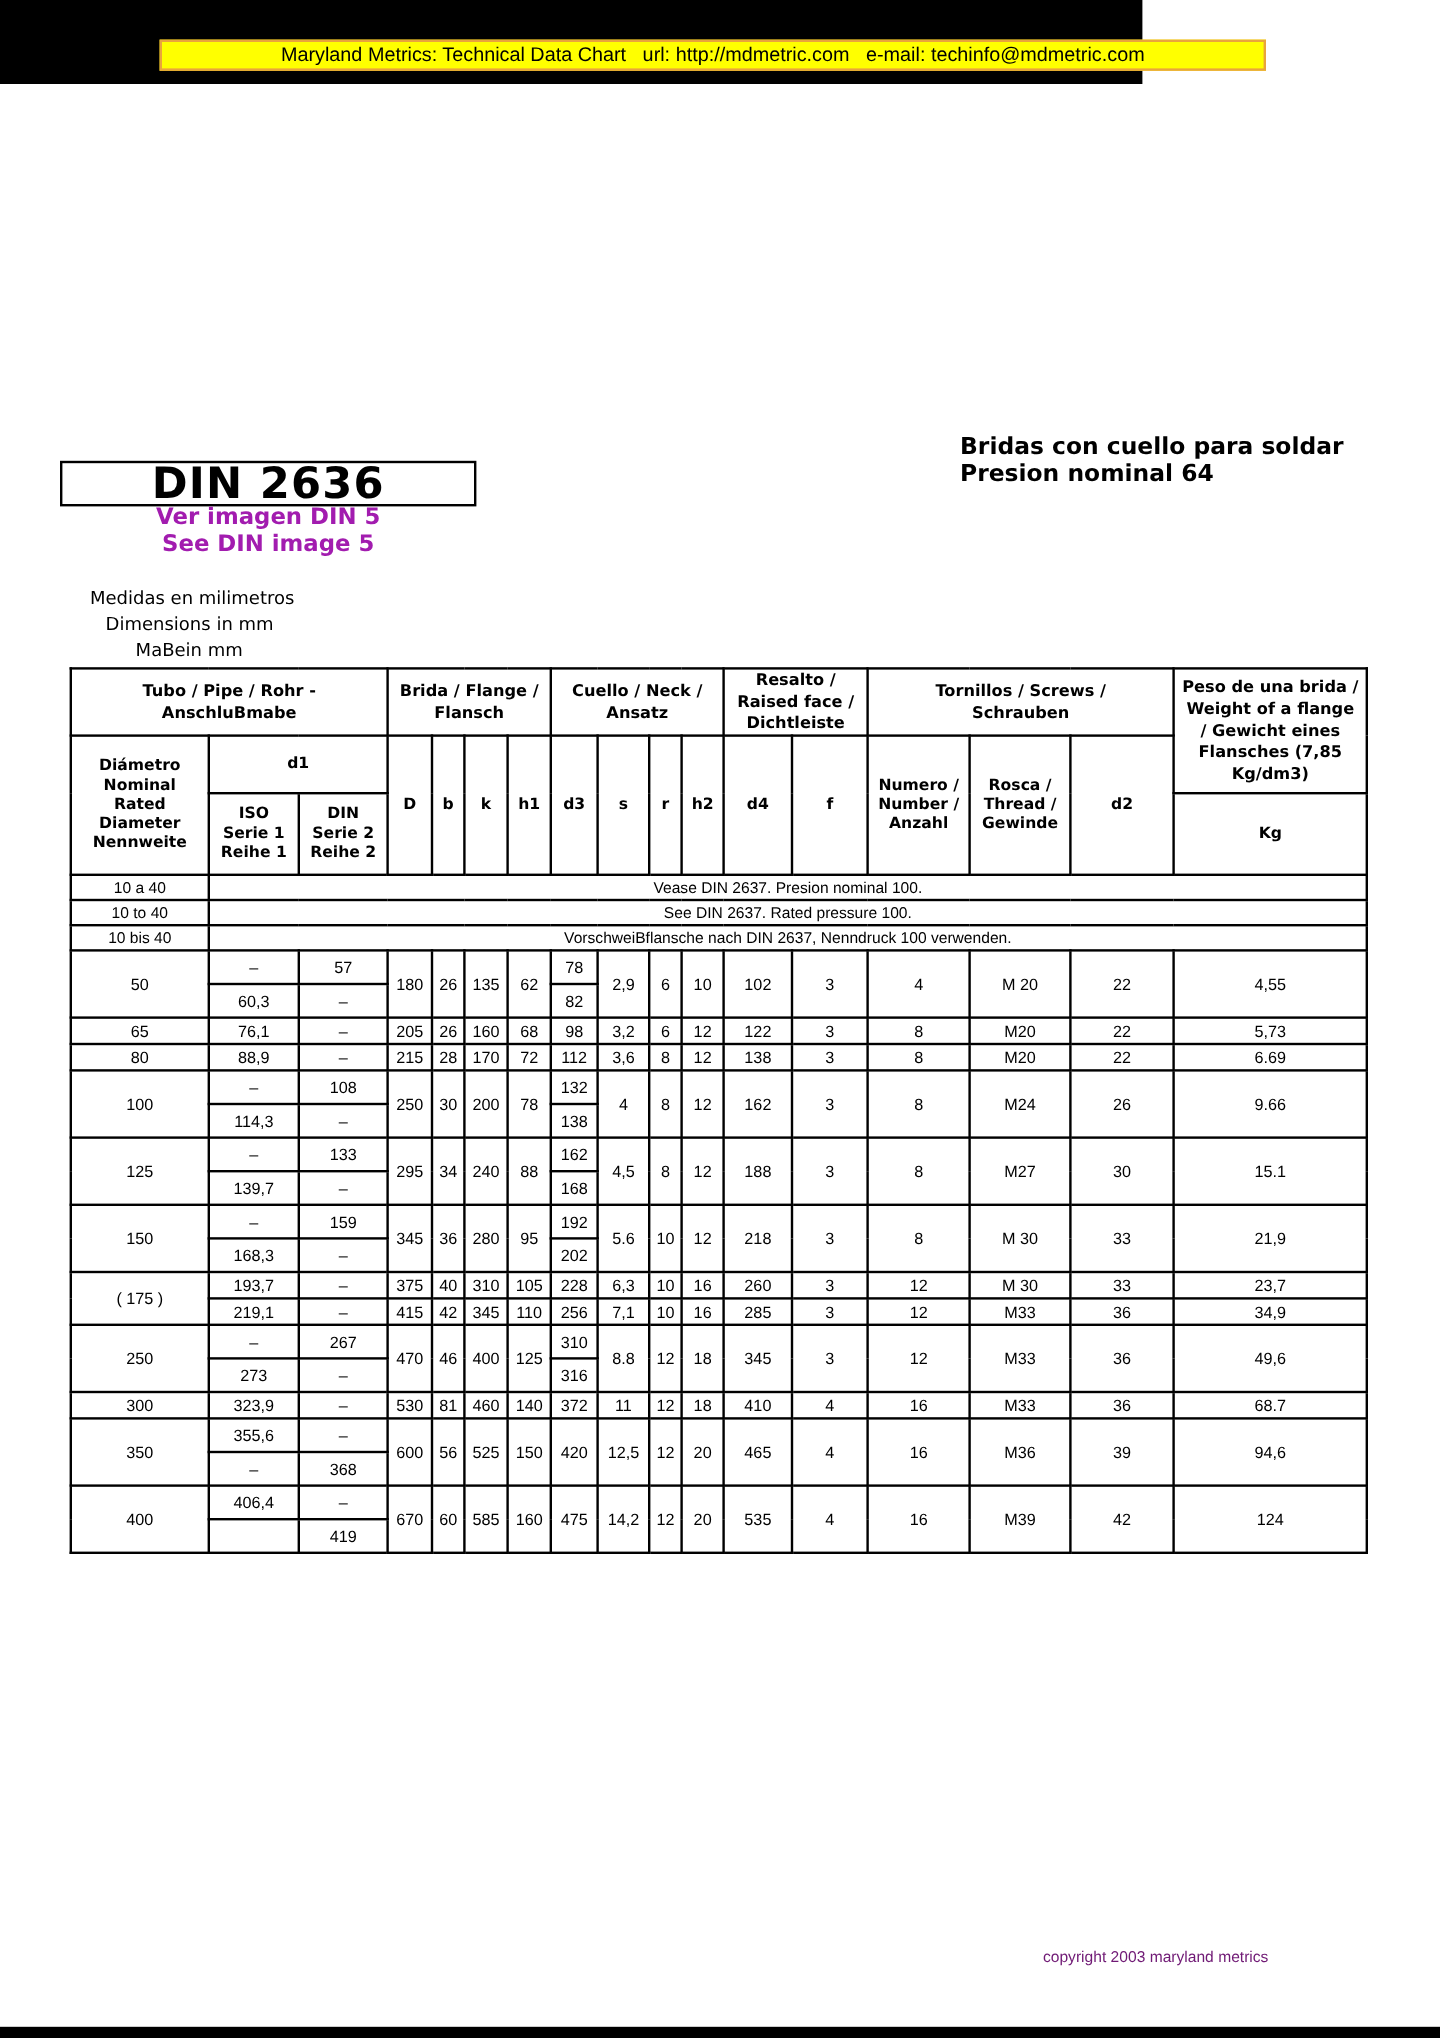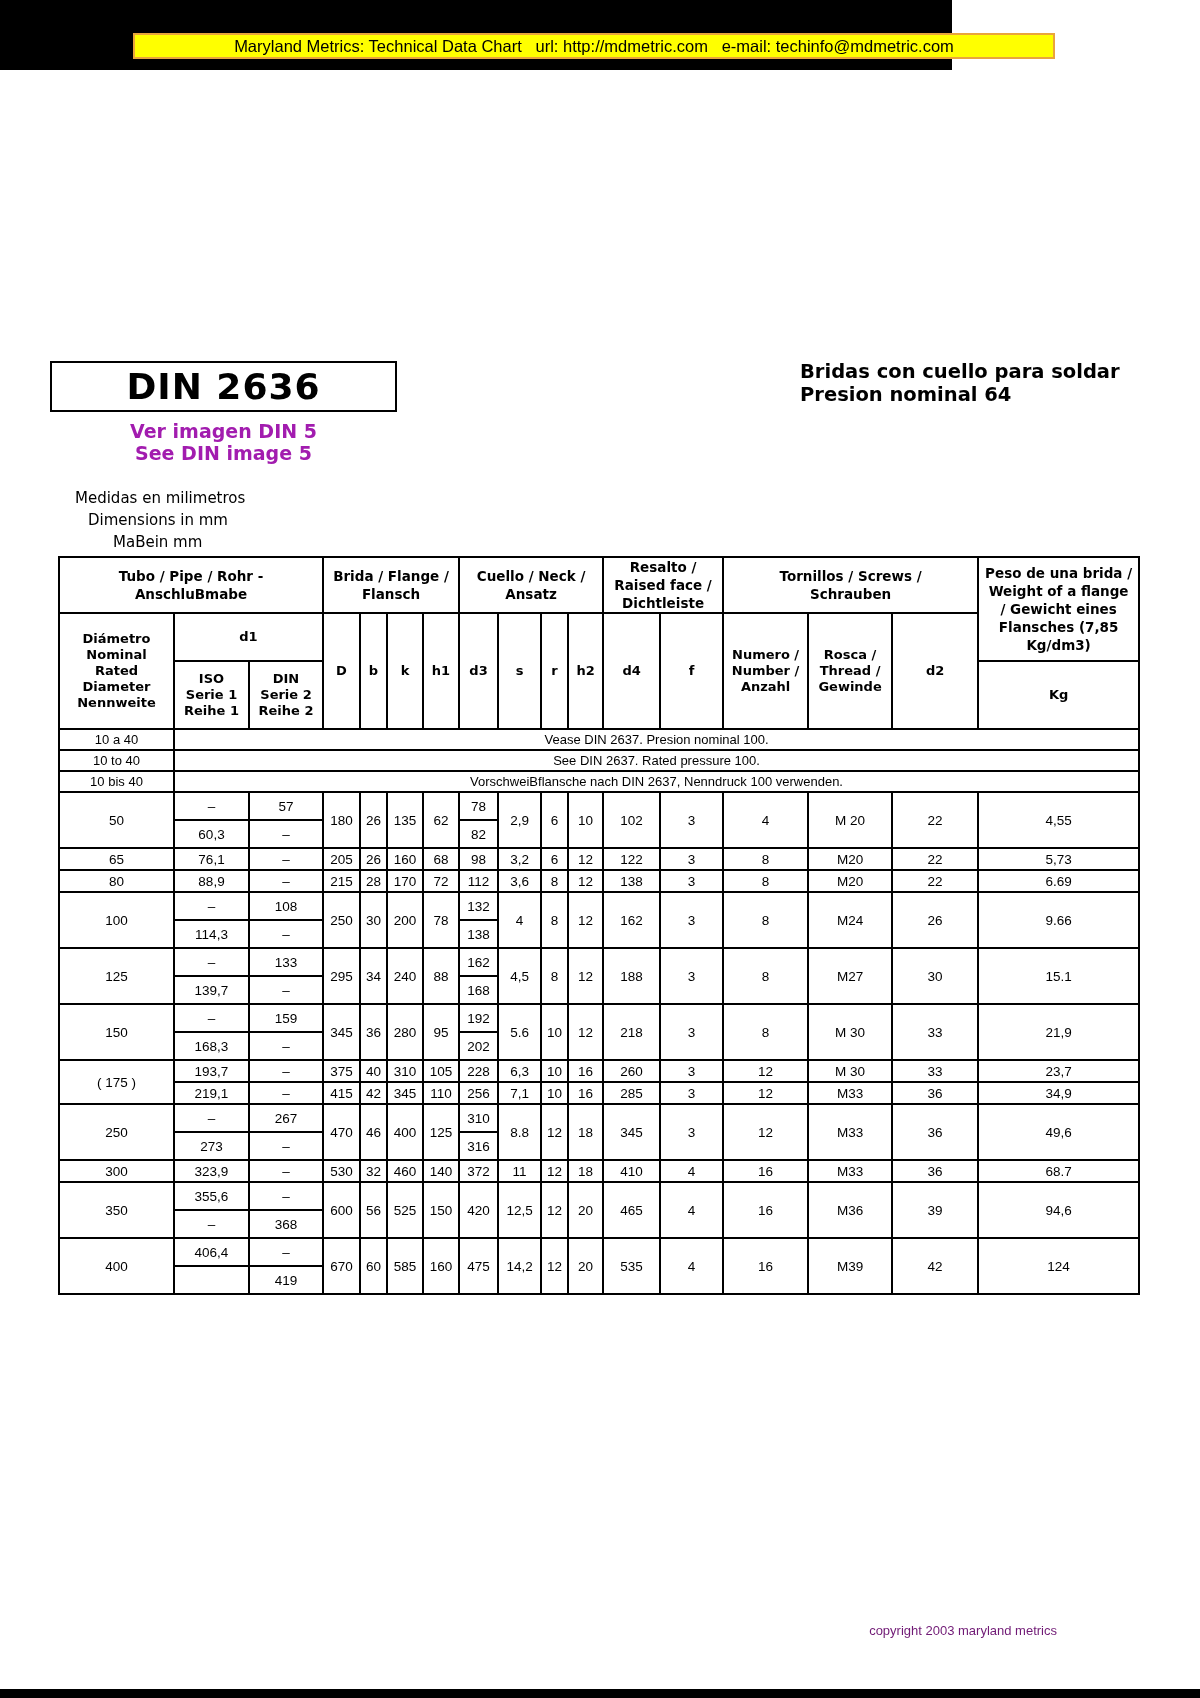--- a/index.html
+++ b/index.html
@@ -13,21 +13,21 @@
     position:absolute; left:0; top:0; width:952px; height:70px; background:#000;
   }
   .banner {
     position:absolute; left:133px; top:33px; width:922px; height:26px;
     background:#ffff00; border:2px solid #e9a43c;
     display:flex; align-items:center; justify-content:center;
     font-family:"Liberation Sans", sans-serif;
     font-size:16.5px; white-space:pre; color:#000;
   }
   .din-box {
-    position:absolute; left:50px; top:361px; width:347px; height:51px;
+    position:absolute; left:50px; top:384px; width:347px; height:38px;
     border:2px solid #000; background:#fff;
     display:flex; align-items:center; justify-content:center;
     font-size:36px; font-weight:bold; letter-spacing:1px;
   }
   .red-notes {
     position:absolute; left:50px; top:420px; width:347px;
     text-align:center; color:#a21caf; font-weight:bold;
     font-size:19px; line-height:22px;
   }
   .units-block {
@@ -382,21 +382,21 @@
       <tr class="sub-row">
         <td>273</td>
         <td>–</td>
         <td>316</td>
       </tr>
       <tr class="single-row">
         <td>300</td>
         <td>323,9</td>
         <td>–</td>
         <td>530</td>
-        <td>32</td>
+        <td>81</td>
         <td>460</td>
         <td>140</td>
         <td>372</td>
         <td>11</td>
         <td>12</td>
         <td>18</td>
         <td>410</td>
         <td>4</td>
         <td>16</td>
         <td>M33</td>

